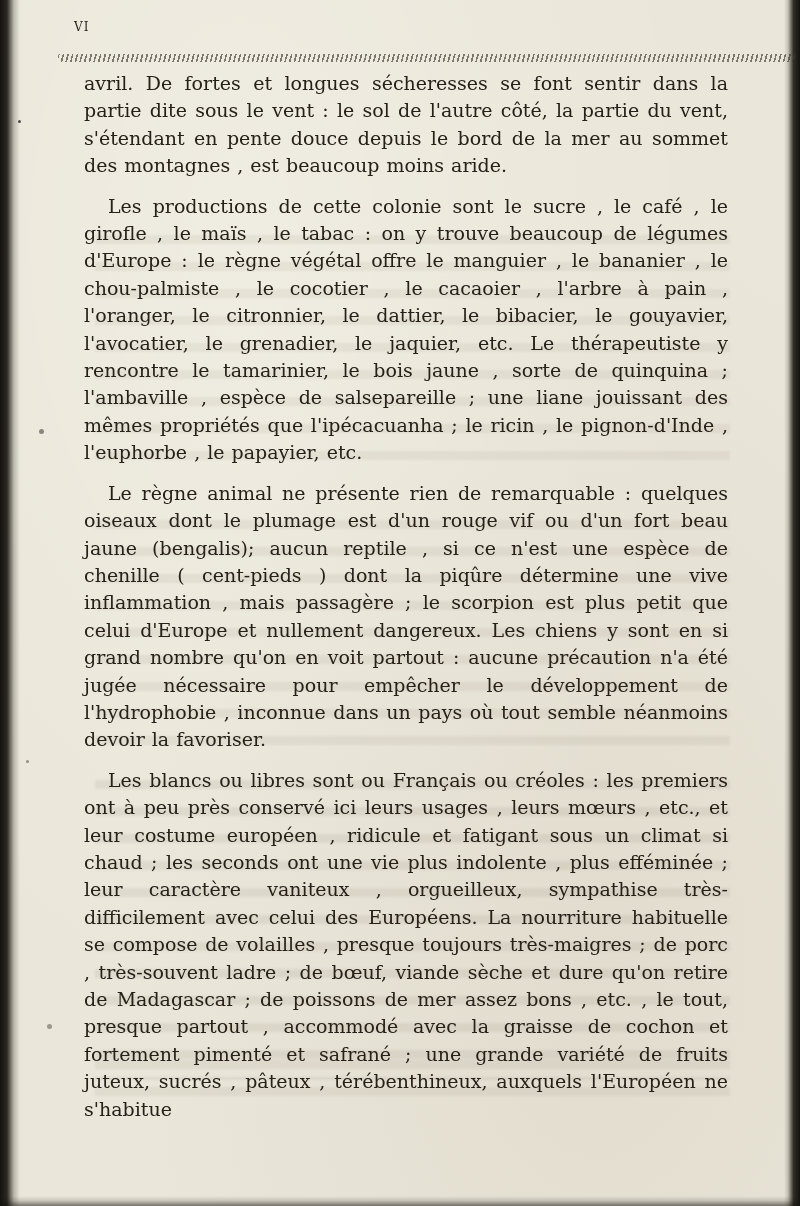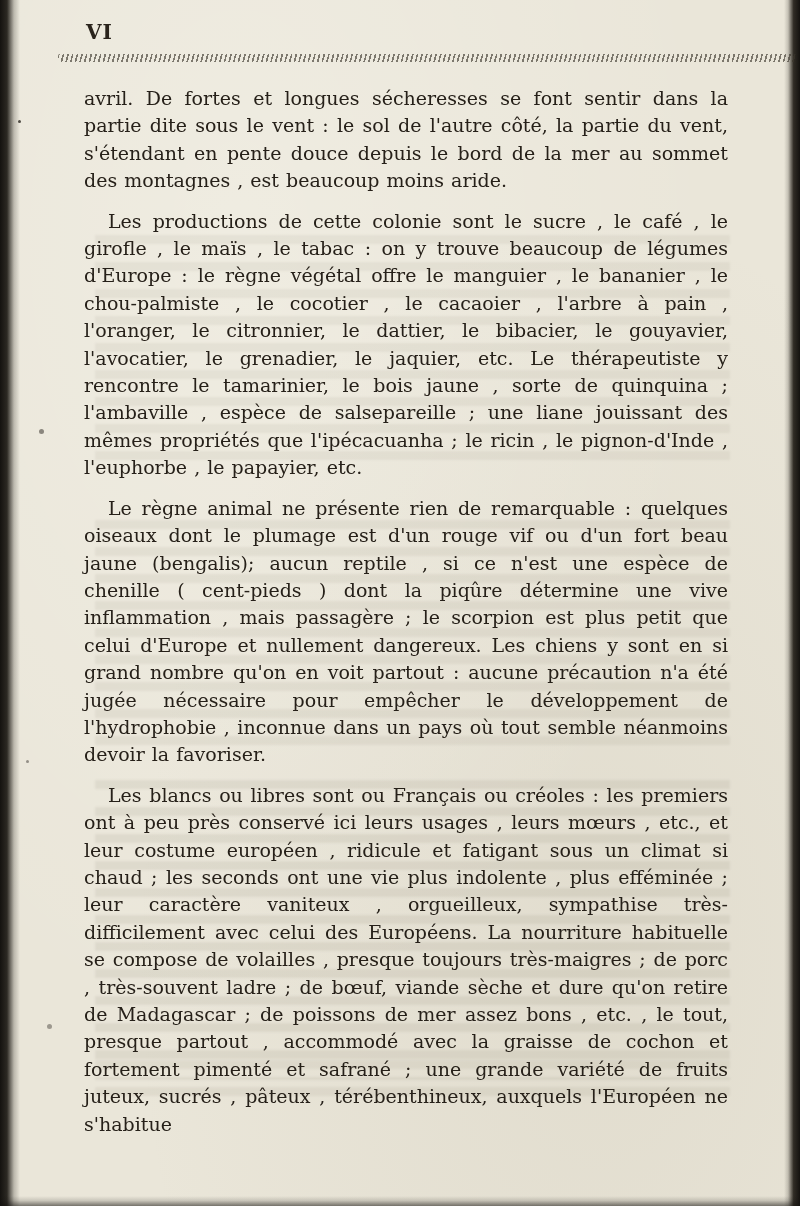--- a/index.html
+++ b/index.html
@@ -41,41 +41,41 @@
     top: 54px; left: 58px; right: 4px; height: 8px;
     background:
       repeating-linear-gradient(105deg,
         rgba(60,55,45,0.85) 0px, rgba(60,55,45,0.85) 1.6px,
         rgba(60,55,45,0) 1.6px, rgba(60,55,45,0) 4.5px);
     opacity: 0.75;
     border-radius: 2px;
   }
   .page-number {
     position: absolute;
-    top: 20px; left: 86px;
-    font-size: 20px;
-    font-weight: bold;
+    top: 20px; left: 74px;
+    font-size: 12px;
+    font-weight: normal;
     letter-spacing: 1px;
     color: #2a241c;
   }
   .text-block {
     position: absolute;
     top: 70px;
     left: 84px;
     width: 644px;
     font-size: 19px;
     line-height: 27.4px;
     text-align: justify;
     word-spacing: 1px;
   }
   .text-block p {
     margin: 0 0 13px 0;
     text-indent: 24px;
   }
-  .text-block p.noindent { text-indent: 0; margin-top: 15px; }
+  .text-block p.noindent { text-indent: 0; }
   
   .bleed {
     position: absolute;
     pointer-events: none;
     filter: blur(1.2px);
     background:
       repeating-linear-gradient(180deg,
         rgba(110,100,82,0.14) 0px, rgba(110,100,82,0.14) 9px,
         rgba(110,100,82,0) 9px, rgba(110,100,82,0) 27px);
   }

